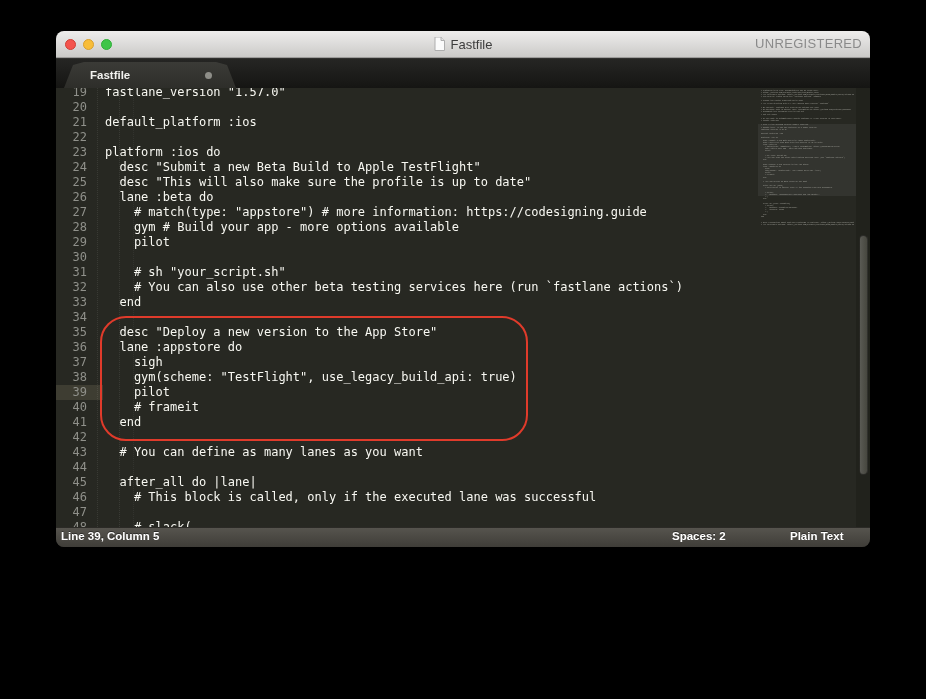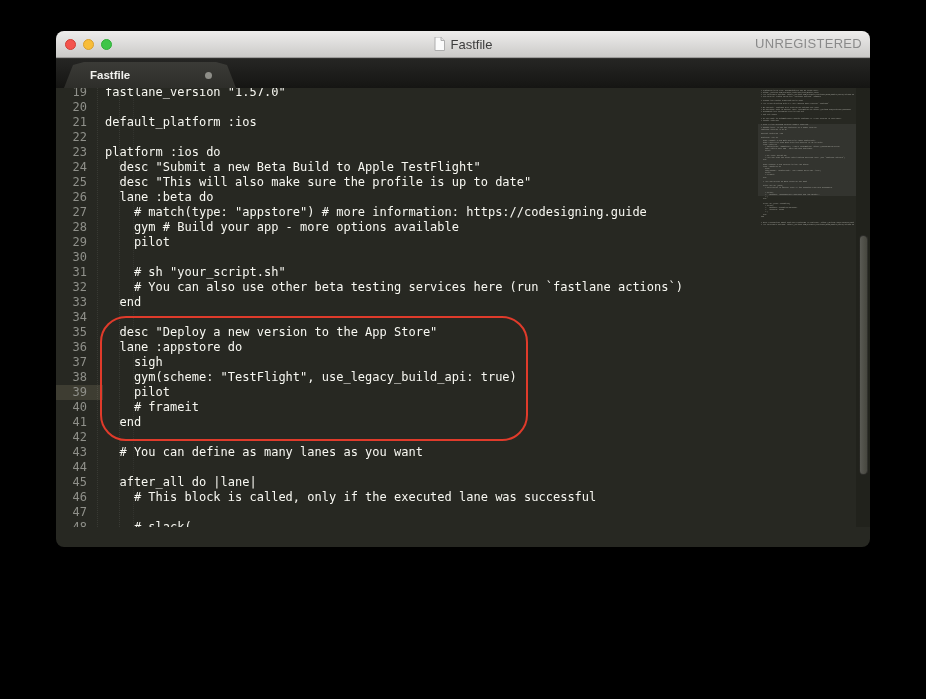--- a/index.html
+++ b/index.html
@@ -234,14 +234,19 @@
 end
 
 
 # More information about multiple platforms in fastlane: https://github.com/KrauseFx/fastlane/blob/master/docs/Platforms.md
 # All available actions: https://github.com/KrauseFx/fastlane/blob/master/docs/Actions.md</pre>
     </div>
     <div class="scroll-track"></div>
     <div class="scroll-thumb"></div>
   </div>
 
+  <div class="statusbar">
+    <span class="status-pos">Line 39, Column 5</span>
+    <span class="status-spaces">Spaces: 2</span>
+    <span class="status-syntax">Plain Text</span>
+  </div>
 
 </div>
 
 </body></html>

